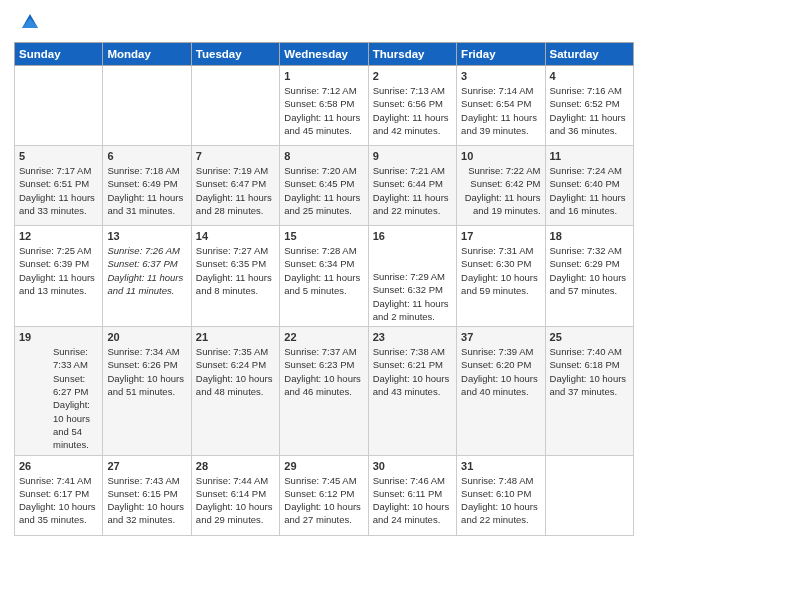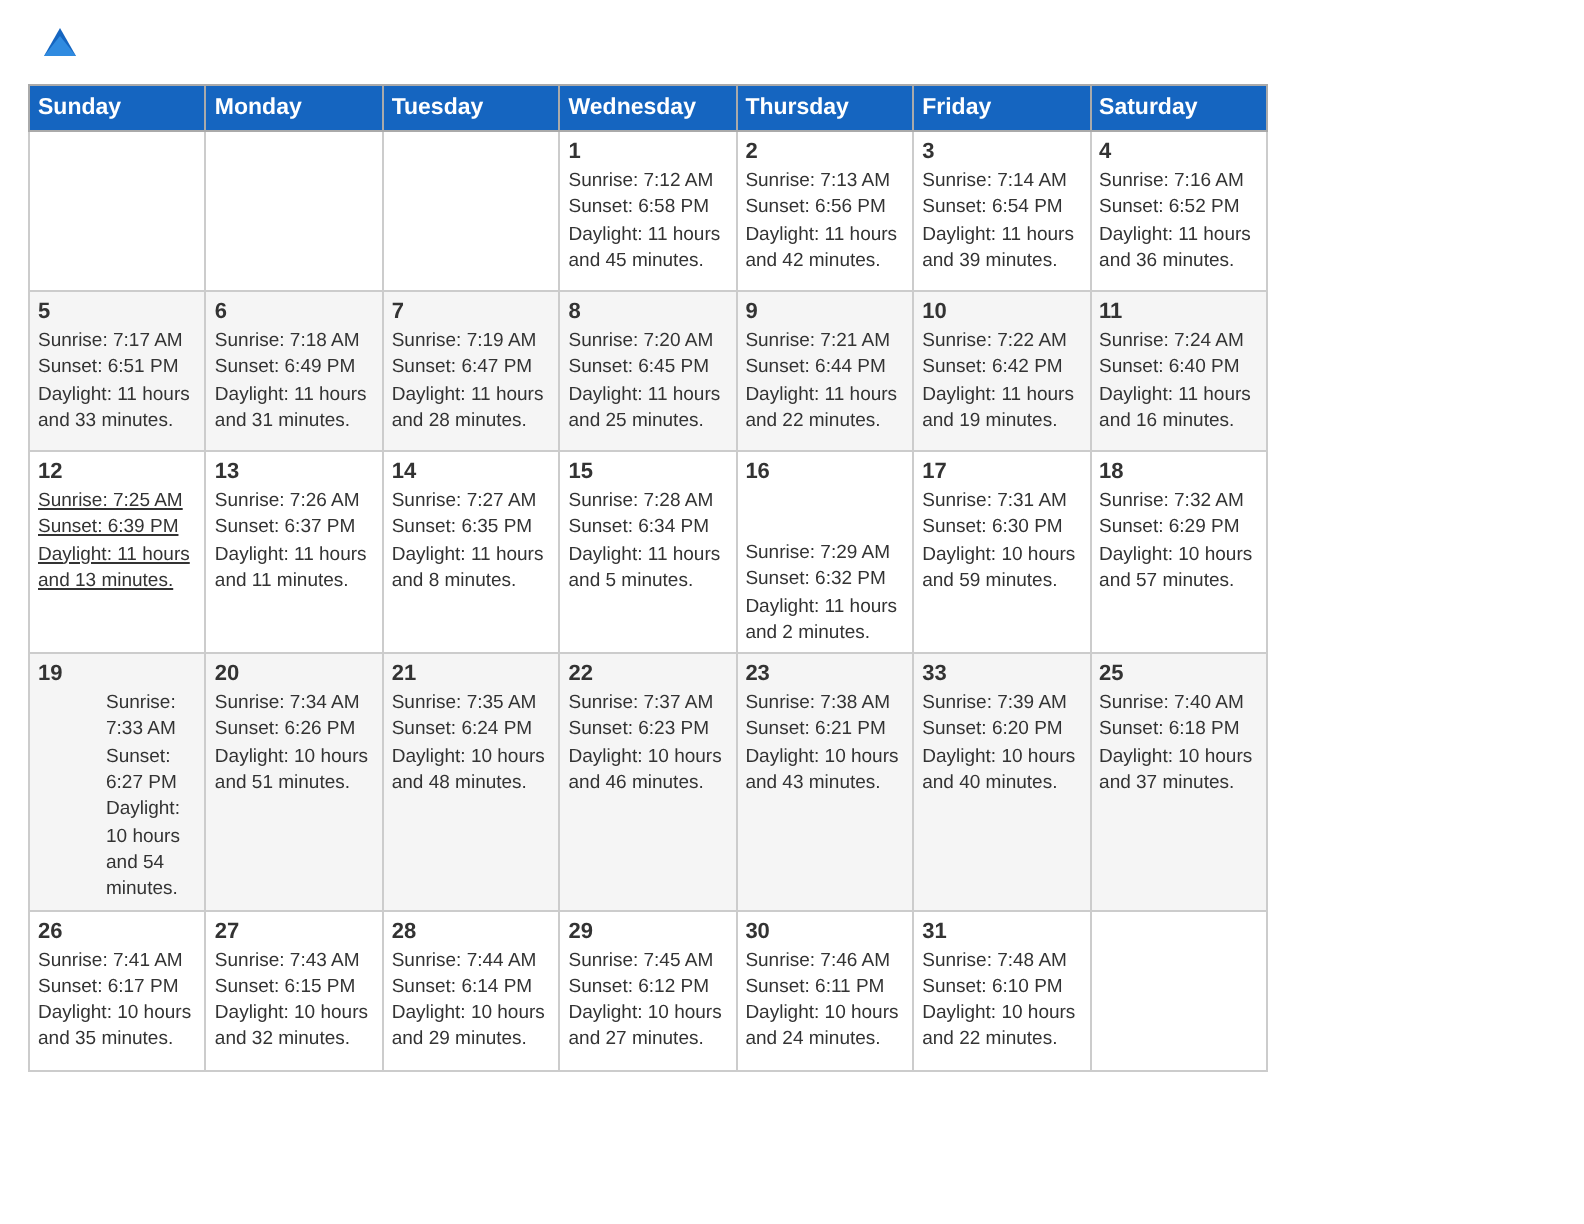--- a/index.html
+++ b/index.html
@@ -197,44 +197,44 @@
           </td>
           <td>
             <span class="day-number">9</span>
             <div class="day-info" style="white-space: pre-line;">Sunrise: 7:21 AM
 Sunset: 6:44 PM
 Daylight: 11 hours
 and 22 minutes.</div>
           </td>
           <td>
             <span class="day-number">10</span>
-            <div class="day-info" style="white-space: pre-line;">Sunrise: 7:22 AM
+            <div class="day-info" style="white-space: pre-line; text-align: right;">Sunrise: 7:22 AM
 Sunset: 6:42 PM
 Daylight: 11 hours
 and 19 minutes.</div>
           </td>
           <td>
             <span class="day-number">11</span>
             <div class="day-info" style="white-space: pre-line;">Sunrise: 7:24 AM
 Sunset: 6:40 PM
 Daylight: 11 hours
 and 16 minutes.</div>
           </td>
         </tr>
         <tr>
           <td>
             <span class="day-number">12</span>
-            <div class="day-info" style="white-space: pre-line; text-decoration: underline;">Sunrise: 7:25 AM
+            <div class="day-info" style="white-space: pre-line;">Sunrise: 7:25 AM
 Sunset: 6:39 PM
 Daylight: 11 hours
 and 13 minutes.</div>
           </td>
           <td>
             <span class="day-number">13</span>
-            <div class="day-info" style="white-space: pre-line;">Sunrise: 7:26 AM
+            <div class="day-info" style="white-space: pre-line; font-style: italic;">Sunrise: 7:26 AM
 Sunset: 6:37 PM
 Daylight: 11 hours
 and 11 minutes.</div>
           </td>
           <td>
             <span class="day-number">14</span>
             <div class="day-info" style="white-space: pre-line;">Sunrise: 7:27 AM
 Sunset: 6:35 PM
 Daylight: 11 hours
 and 8 minutes.</div>
@@ -298,21 +298,21 @@
 and 46 minutes.</div>
           </td>
           <td>
             <span class="day-number">23</span>
             <div class="day-info" style="white-space: pre-line;">Sunrise: 7:38 AM
 Sunset: 6:21 PM
 Daylight: 10 hours
 and 43 minutes.</div>
           </td>
           <td>
-            <span class="day-number">33</span>
+            <span class="day-number">37</span>
             <div class="day-info" style="white-space: pre-line;">Sunrise: 7:39 AM
 Sunset: 6:20 PM
 Daylight: 10 hours
 and 40 minutes.</div>
           </td>
           <td>
             <span class="day-number">25</span>
             <div class="day-info" style="white-space: pre-line;">Sunrise: 7:40 AM
 Sunset: 6:18 PM
 Daylight: 10 hours

